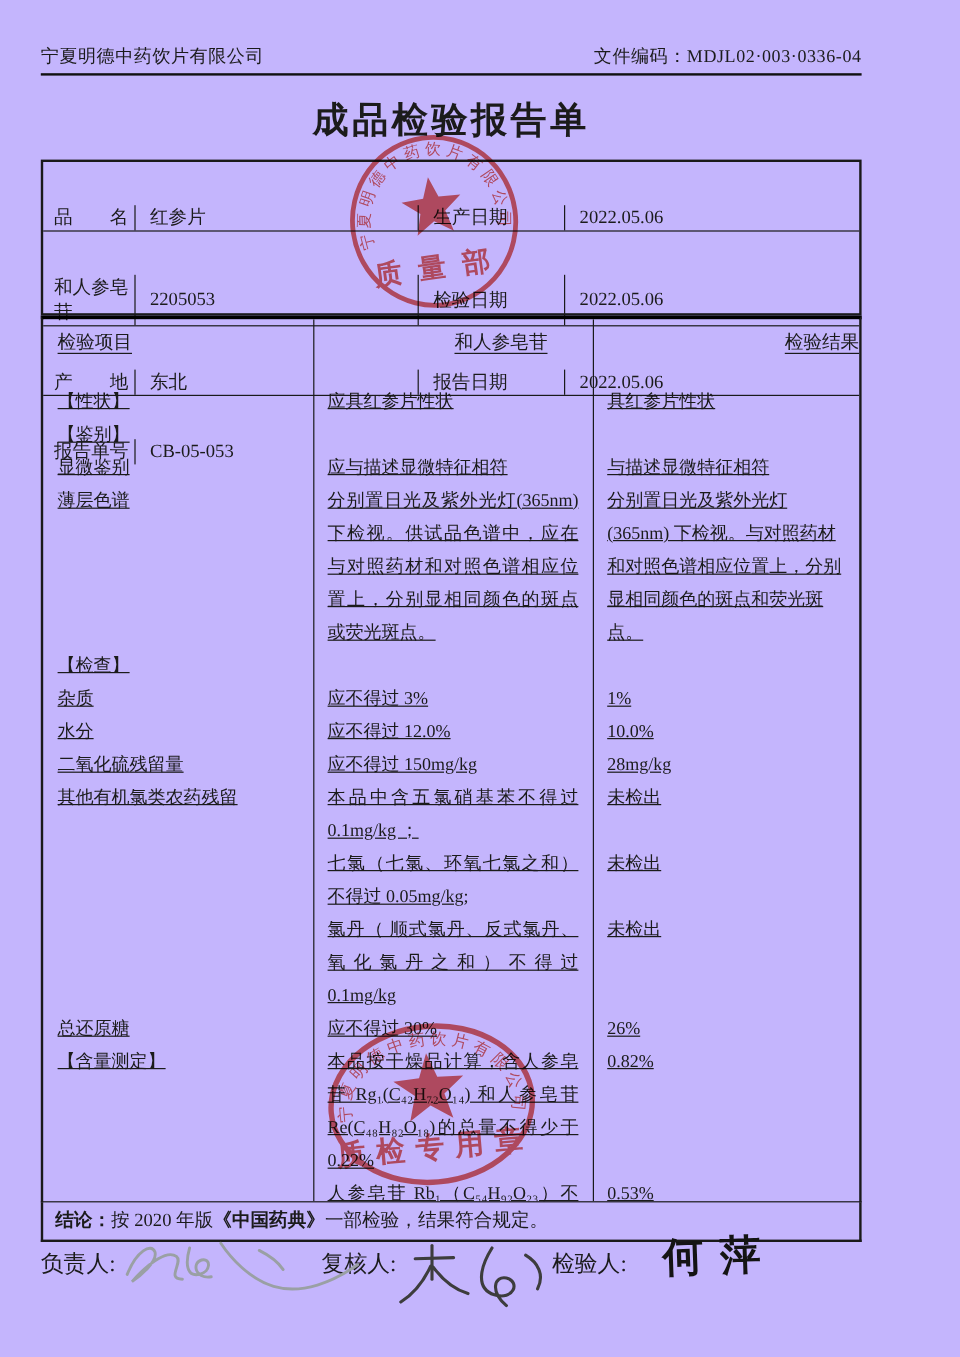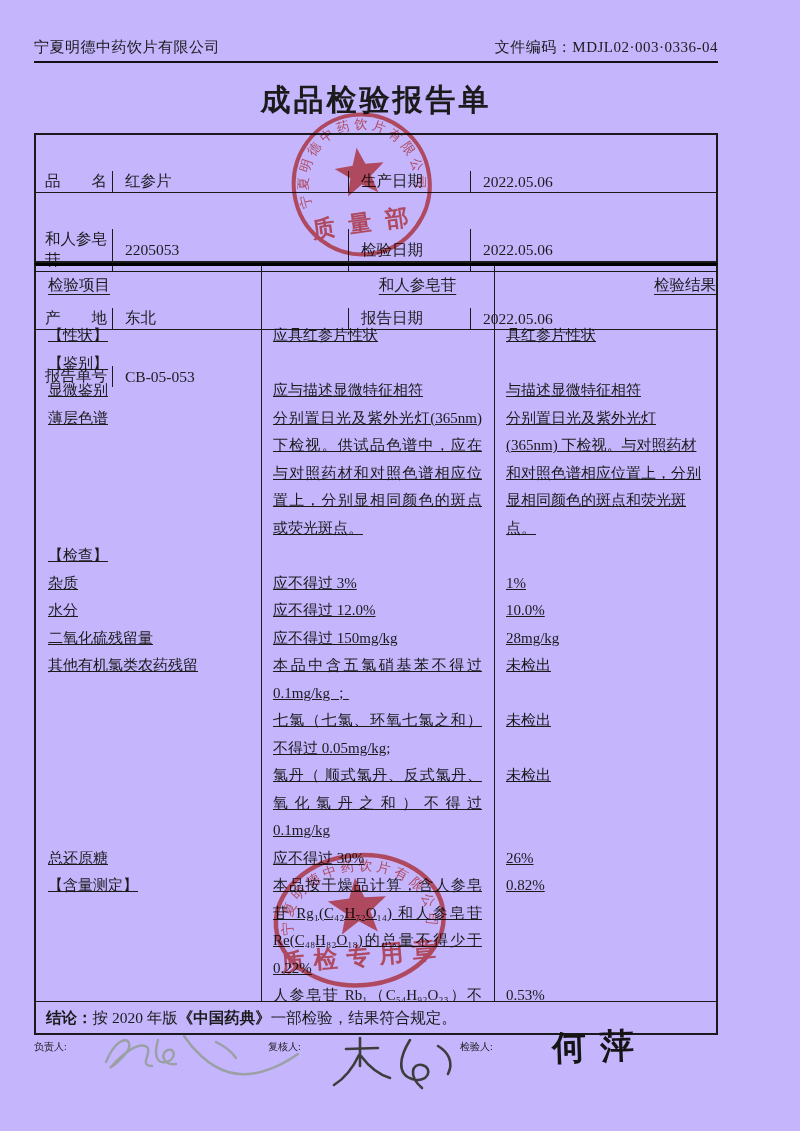--- a/index.html
+++ b/index.html
@@ -33,21 +33,21 @@
   .mt-row{display:grid;grid-template-columns:225px 233px 222px;min-height:27px;line-height:27.5px;text-decoration:underline;}
   .c-item{padding-left:12px;} 
   .c-std{padding:0 12px;text-align:justify;}
   .c-res{padding:0 12px;}
   
   .conclusion{position:absolute;top:1002px;left:34px;width:684px;height:33px;box-sizing:border-box;
               border-left:2px solid #1a1a1a;border-right:2px solid #1a1a1a;border-bottom:2px solid #1a1a1a;
               line-height:31px;padding-left:10px;font-size:15.5px;}
   .b{font-weight:bold;}
   
-  .sig-label{position:absolute;top:1040px;font-size:10px;}
+  .sig-label{position:absolute;top:1040px;font-size:19px;}
   .inspector-name{position:absolute;top:1024px;left:552px;font-size:34px;font-weight:bold;
                   letter-spacing:14px;transform:rotate(-2deg);color:#141414;
                   font-family:"DejaVu Serif","Liberation Serif",serif;}
   .sig-svg{position:absolute;}
   
   .stamp{position:absolute;mix-blend-mode:multiply;opacity:.88;}
   .stamp text{font-family:"Liberation Serif","DejaVu Serif",serif;}
 </style>
 </head>
 <body>

